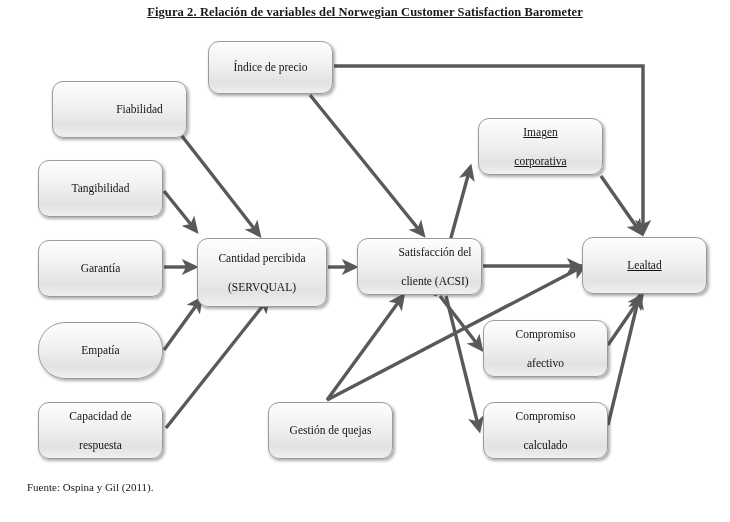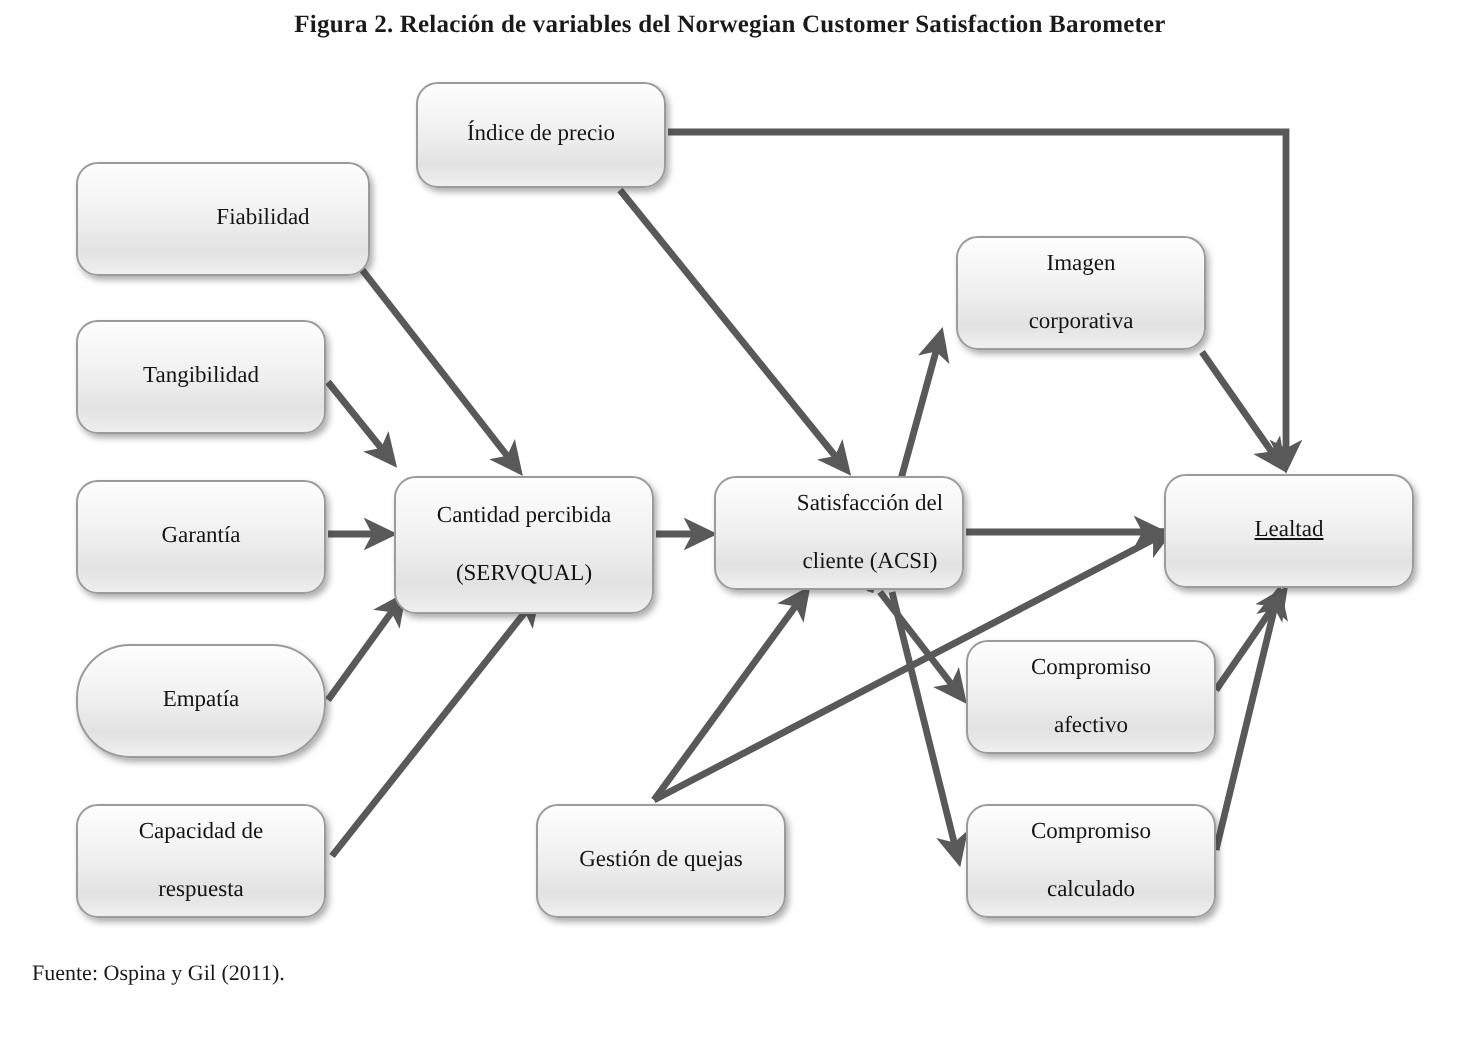--- a/index.html
+++ b/index.html
@@ -24,24 +24,25 @@
     position: absolute;
     left: 0;
     top: 5px;
     width: 730px;
     text-align: center;
     font-size: 12.5px;
     font-weight: bold;
     letter-spacing: 0.1px;
     color: #1a1a1a;
     white-space: nowrap;
+    text-decoration: underline;
   }
   .fig-source {
     position: absolute;
-    left: 16px;
+    left: 27px;
     top: 481px;
     font-size: 11px;
     color: #1a1a1a;
     white-space: nowrap;
   }
   svg#edges {
     position: absolute;
     left: 0;
     top: 0;
     width: 730px;
@@ -119,21 +120,21 @@
       <path d="M 327,400 L 400,300"></path>
 
       <path d="M 327,400 L 580,268"></path>
 
       <path d="M 608,345 L 639,300"></path>
 
       <path d="M 608,425 L 638,301"></path>
     </g>
   </svg>
 
-  <div class="node" style="left:38px; top:81px; width:147px; height:57px;padding-left:40px;">
+  <div class="node" style="left:52px; top:81px; width:135px; height:57px;padding-left:40px;">
     <span>Fiabilidad</span>
   </div>
 
   <div class="node" style="left:38px; top:160px; width:125px; height:57px;">
     <span>Tangibilidad</span>
   </div>
 
   <div class="node" style="left:38px; top:240px; width:125px; height:57px;">
     <span>Garantía</span>
   </div>
@@ -160,21 +161,21 @@
     </span>
   </div>
 
   <div class="node" style="left:357px; top:238px; width:125px; height:57px;padding-left:31px;">
     <span>
       <span>Satisfacción del</span><br>
       <span>cliente (ACSI)</span>
     </span>
   </div>
 
-  <div class="node" style="left:478px; top:118px; width:125px; height:57px;">
+  <div class="node" style="left:478px; top:118px; width:125px; height:57px;text-decoration:underline;">
     <span>
       <span>Imagen</span><br>
       <span>corporativa</span>
     </span>
   </div>
 
   <div class="node" style="left:483px; top:320px; width:125px; height:57px;">
     <span>
       <span>Compromiso</span><br>
       <span>afectivo</span>

